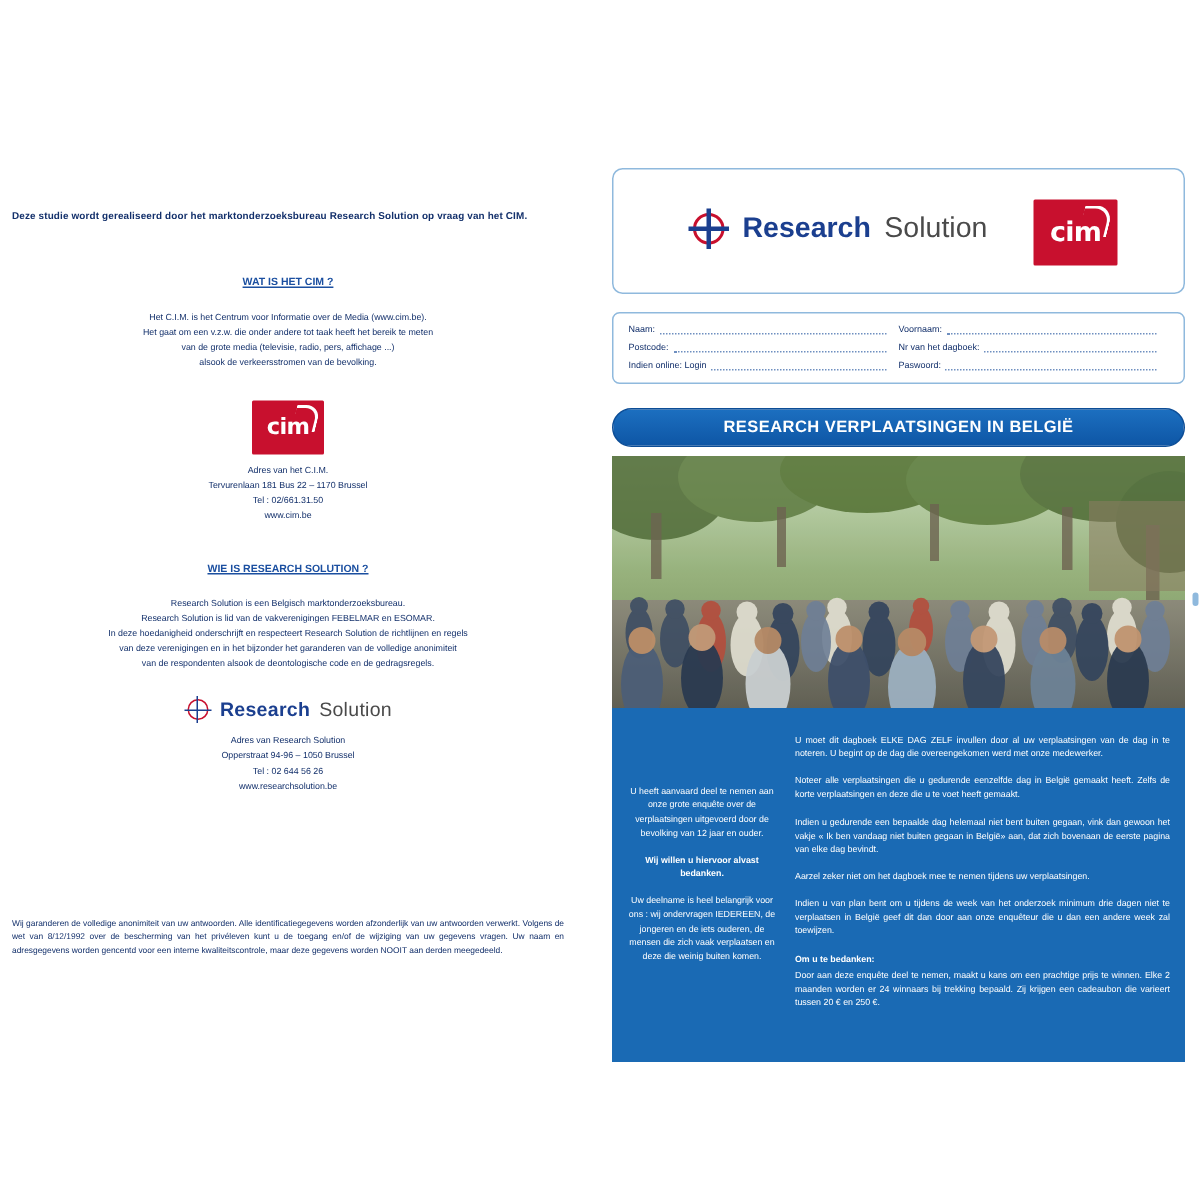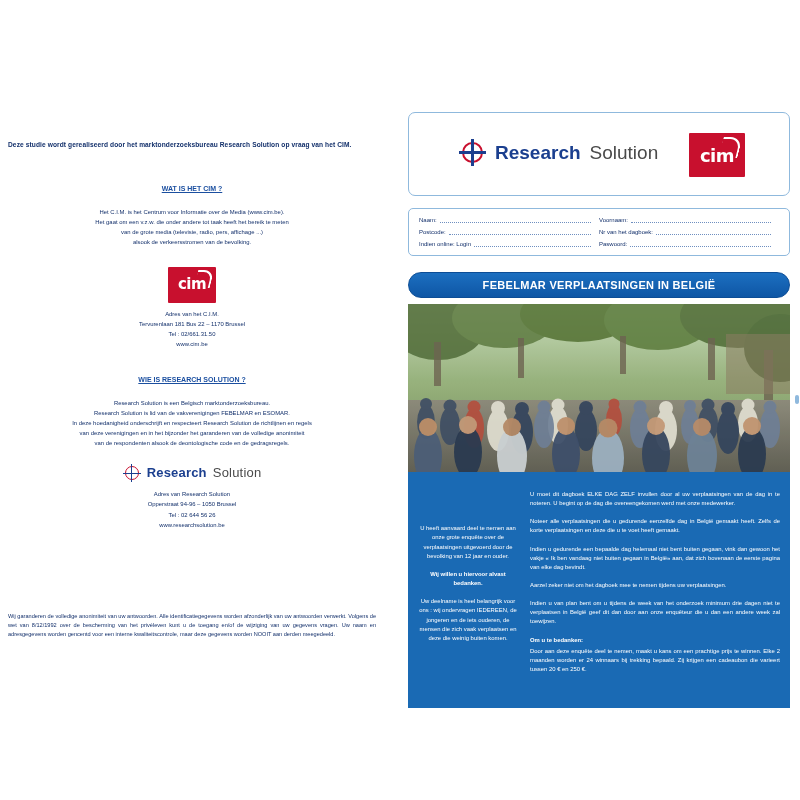--- a/index.html
+++ b/index.html
@@ -310,21 +310,21 @@
           <span class="dots"></span>
         </div>
         <div class="form-cell">
           <span class="form-label">Paswoord:</span>
           <span class="dots"></span>
         </div>
       </div>
     </div>
 
     <div class="banner">
-      <span>FEBELMAR VERPLAATSINGEN IN BELGIË</span>
+      <span>RESEARCH VERPLAATSINGEN IN BELGIË</span>
     </div>
 
     <div class="photo">
       <svg width="382" height="170" viewBox="0 0 382 170" xmlns="http://www.w3.org/2000/svg">
         <defs>
           <linearGradient id="sky" x1="0" y1="0" x2="0" y2="1">
             <stop offset="0%" stop-color="#cfe2c2"></stop>
             <stop offset="45%" stop-color="#9ab57f"></stop>
             <stop offset="100%" stop-color="#6f8a55"></stop>
           </linearGradient>

